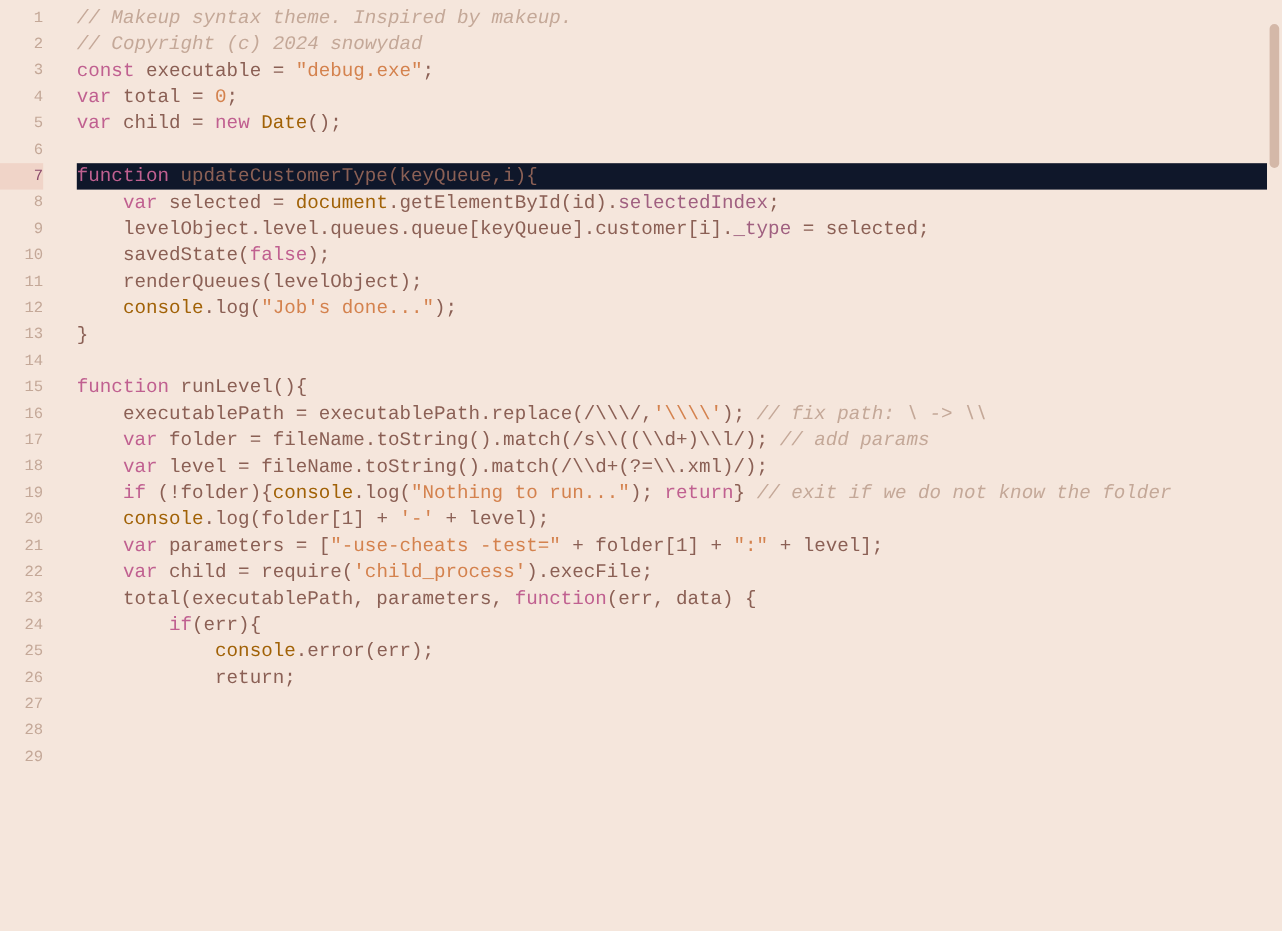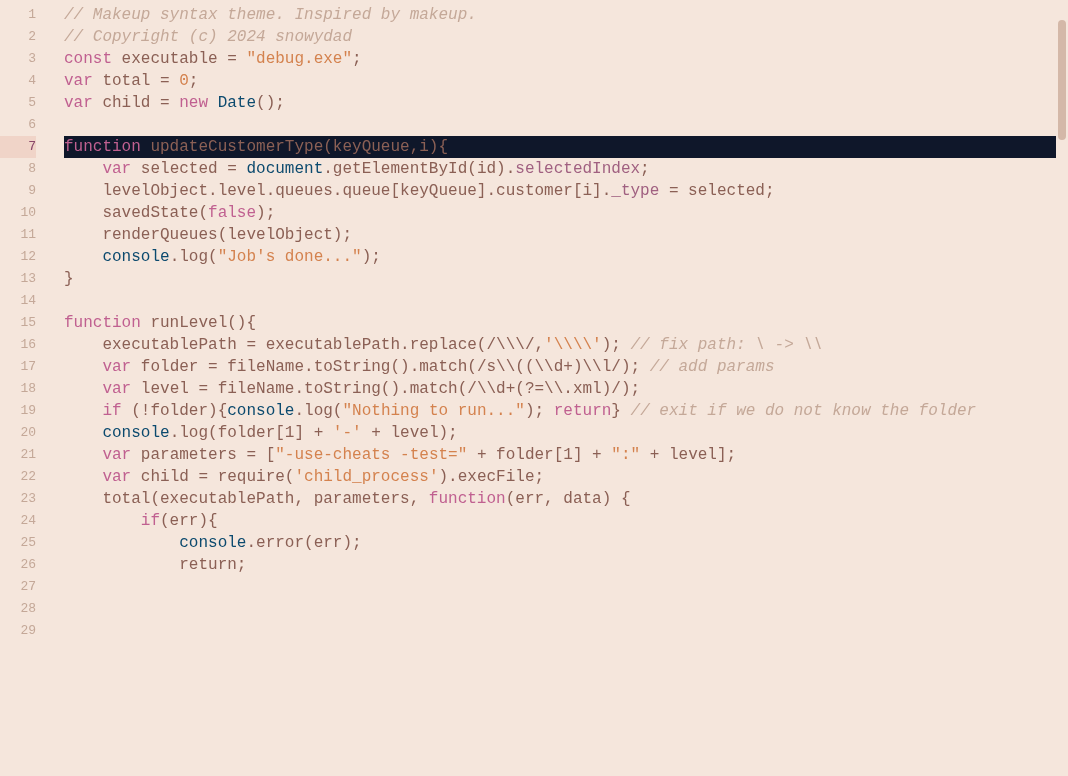--- a/index.html
+++ b/index.html
@@ -65,21 +65,21 @@
 
     .code-line.active-line {
       background-color: #0f172a;
     }
 
     
     .c-comment { color: #c4a898; font-style: italic; }
     .c-keyword { color: #c06090; } 
     .c-string { color: #d4824e; } 
     .c-number { color: #d4824e; }
-    .c-builtin { color: #0c4a6e; }
+    .c-builtin { color: #a16207; }
     .c-property { color: #a06080; }
     .c-plain { color: #8b6055; }
 
     .scrollbar {
       width: 12px;
       background-color: #f5e6dc;
       position: relative;
     }
 
     .scrollbar-thumb {

